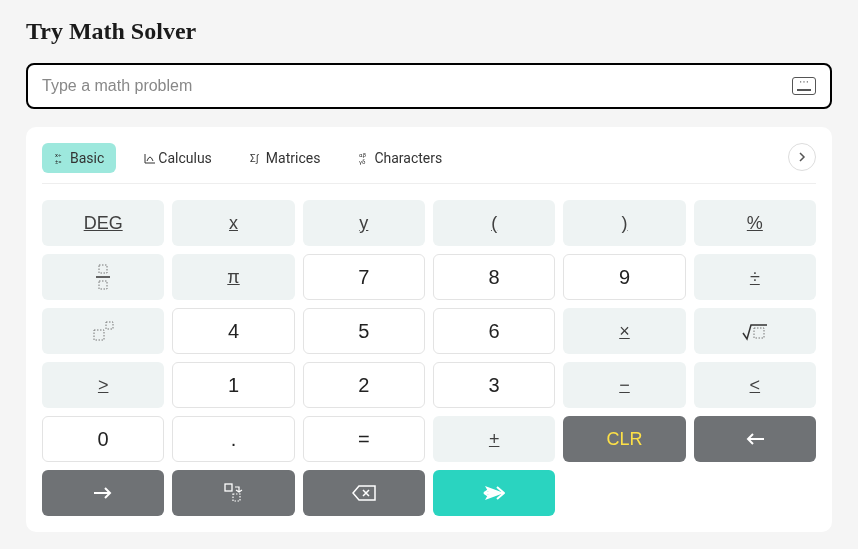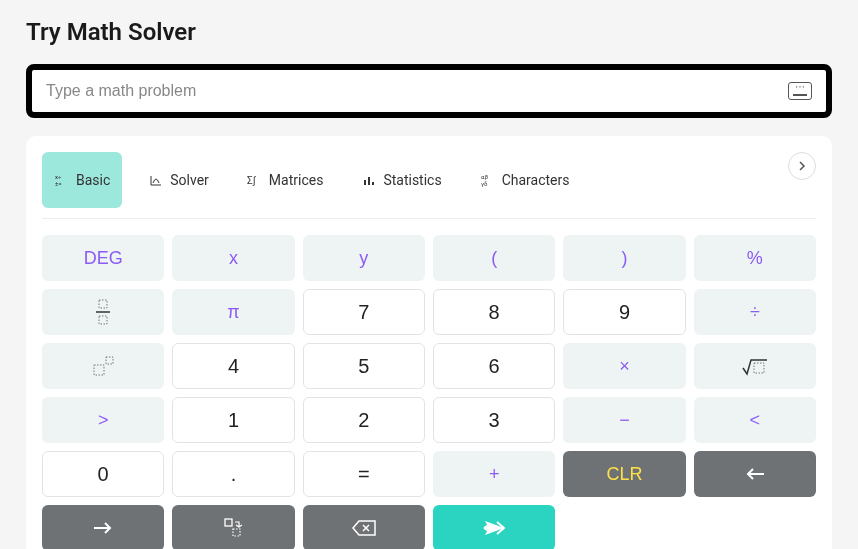--- a/index.html
+++ b/index.html
@@ -7,24 +7,25 @@
     font-family: -apple-system, BlinkMacSystemFont, "Segoe UI", Roboto, sans-serif;
     background: #f5f5f5;
     padding: 18px 26px;
     width: 858px;
   }
   .title {
     font-size: 24px;
     font-weight: 600;
     color: #1a1a1a;
     margin-bottom: 18px;
+    font-family: Liberation Serif, serif;
   }
   .input-bar {
     background: #fff;
-    border: 6px solid #000000;
+    border: 2px solid #000000;
     border-radius: 8px;
     display: flex;
     align-items: center;
     padding: 12px 14px;
     margin-bottom: 18px;
   }
   .input-bar input {
     flex: 1;
     border: none;
     outline: none;
@@ -67,22 +68,21 @@
     gap: 14px;
     border-bottom: 1px solid #eee;
     padding-bottom: 10px;
     margin-bottom: 16px;
     position: relative;
     overflow: hidden;
   }
   .tab {
     display: flex;
     align-items: center;
-    gap: 6px;
-    padding: 20px 12px;
+    padding: 7px 12px;
     border-radius: 6px;
     font-size: 14px;
     color: #333;
     cursor: pointer;
     white-space: nowrap;
   }
   .tab.active { background: #9de8dd; }
   .tab .ticon { width: 16px; height: 16px; display:inline-flex; align-items:center; justify-content:center; }
   .scroll-right {
     position: absolute;
@@ -107,21 +107,21 @@
     height: 46px;
     border-radius: 6px;
     display: flex;
     align-items: center;
     justify-content: center;
     font-size: 18px;
     cursor: pointer;
     user-select: none;
     border: none;
   }
-  .key.fn { background: #eef3f3; color: #8b5cf6; }
+  .key.fn { background: #eef3f3; color: #404040; text-decoration: underline; }
   .key.num { background: #fff; border: 1px solid #e3e3e3; color: #222; font-size: 20px; }
   .key.dark { background: #6f7275; color: #fde047; }
   .key.accent { background: #2ad4c0; color: #fff; }
   .key svg { display:block; }
 </style>
 </head>
 <body>
 
 <h1 class="title">Try Math Solver</h1>
 
@@ -141,39 +141,29 @@
           </svg>
       </span>
       <span>Basic</span>
     </div>
     <div class="tab">
       <span class="ticon">
         <svg width="14" height="14" viewBox="0 0 14 14" stroke="#333" fill="none" stroke-width="1">
             <path d="M2 12 L2 3 M2 12 L12 12 M4 10 Q7 2 10 10"></path>
           </svg>
       </span>
-      <span>Solver</span>
+      <span>Calculus</span>
     </div>
     <div class="tab">
       <span class="ticon">
         <svg width="16" height="14" viewBox="0 0 16 14">
             <text x="0" y="11" font-size="10" fill="#333">Σ∫</text>
           </svg>
       </span>
       <span>Matrices</span>
-    </div>
-    <div class="tab">
-      <span class="ticon">
-        <svg width="14" height="14" viewBox="0 0 14 14" fill="#333">
-            <rect x="2" y="7" width="2" height="5"></rect>
-            <rect x="6" y="4" width="2" height="8"></rect>
-            <rect x="10" y="9" width="2" height="3"></rect>
-          </svg>
-      </span>
-      <span>Statistics</span>
     </div>
     <div class="tab">
       <span class="ticon">
         <svg width="14" height="14" viewBox="0 0 14 14">
             <text x="0" y="6" font-size="6" fill="#333">αβ</text>
             <text x="0" y="13" font-size="6" fill="#333">γδ</text>
           </svg>
       </span>
       <span>Characters</span>
     </div>

